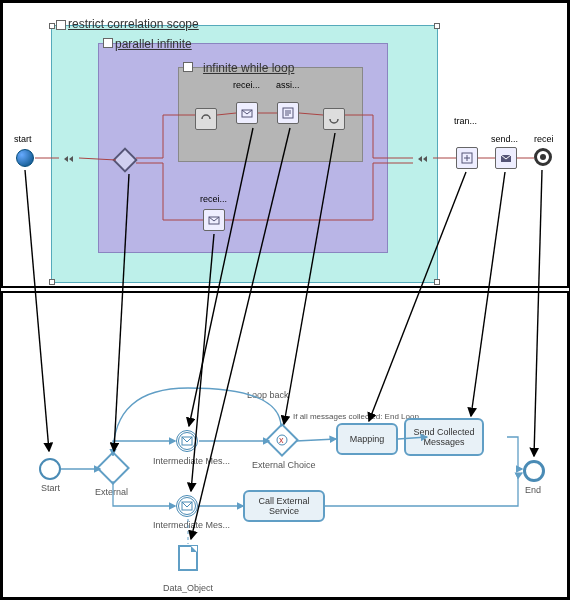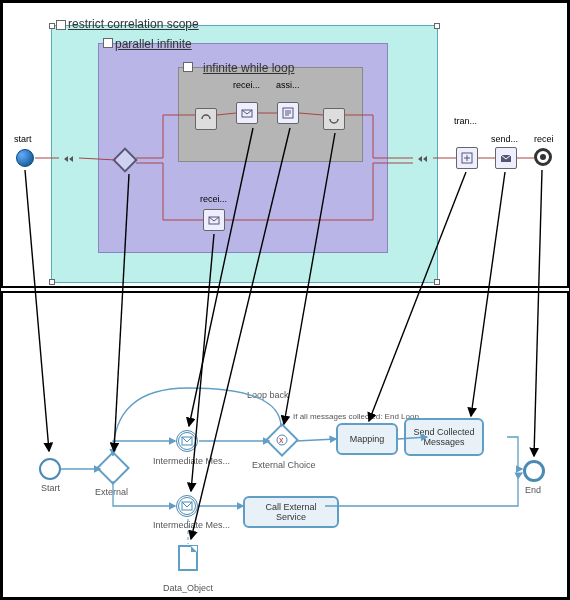--- a/index.html
+++ b/index.html
@@ -192,21 +192,21 @@
     </div>
     <div class="bpmn-label" style="left:249px; top:167px">External Choice</div>
 
     <div class="bpmn-label" style="left:244px; top:97px">Loop back</div>
     <div class="bpmn-label" style="left:290px; top:119px; font-size:8px">If all messages collected: End Loop</div>
 
     <div class="bpmn-task" style="left:333px; top:130px; width:62px; height:32px">
       <span>Mapping</span>
     </div>
 
-    <div class="bpmn-task" style="left:240px; top:203px; width:96px; height:32px">
+    <div class="bpmn-task" style="left:240px; top:197px; width:82px; height:32px">
       <span>Call External Service</span>
     </div>
 
     <div class="bpmn-task" style="left:401px; top:125px; width:80px; height:38px">
       <span>Send Collected Messages</span>
     </div>
 
     <div class="bpmn-event bpmn-event-end" style="left:520px; top:167px"></div>
     <div class="bpmn-label" style="left:522px; top:192px">End</div>
 

